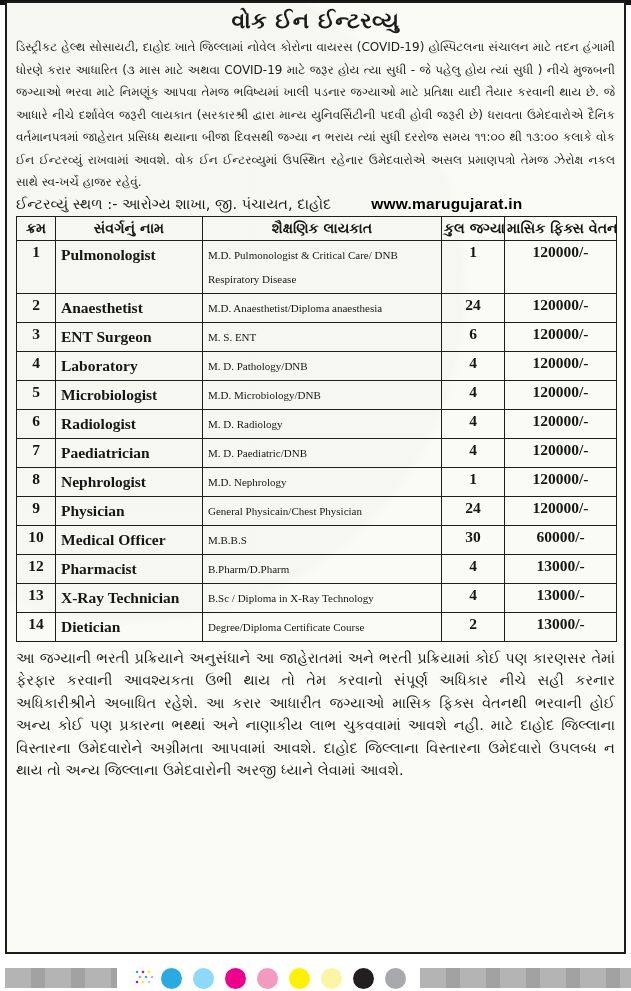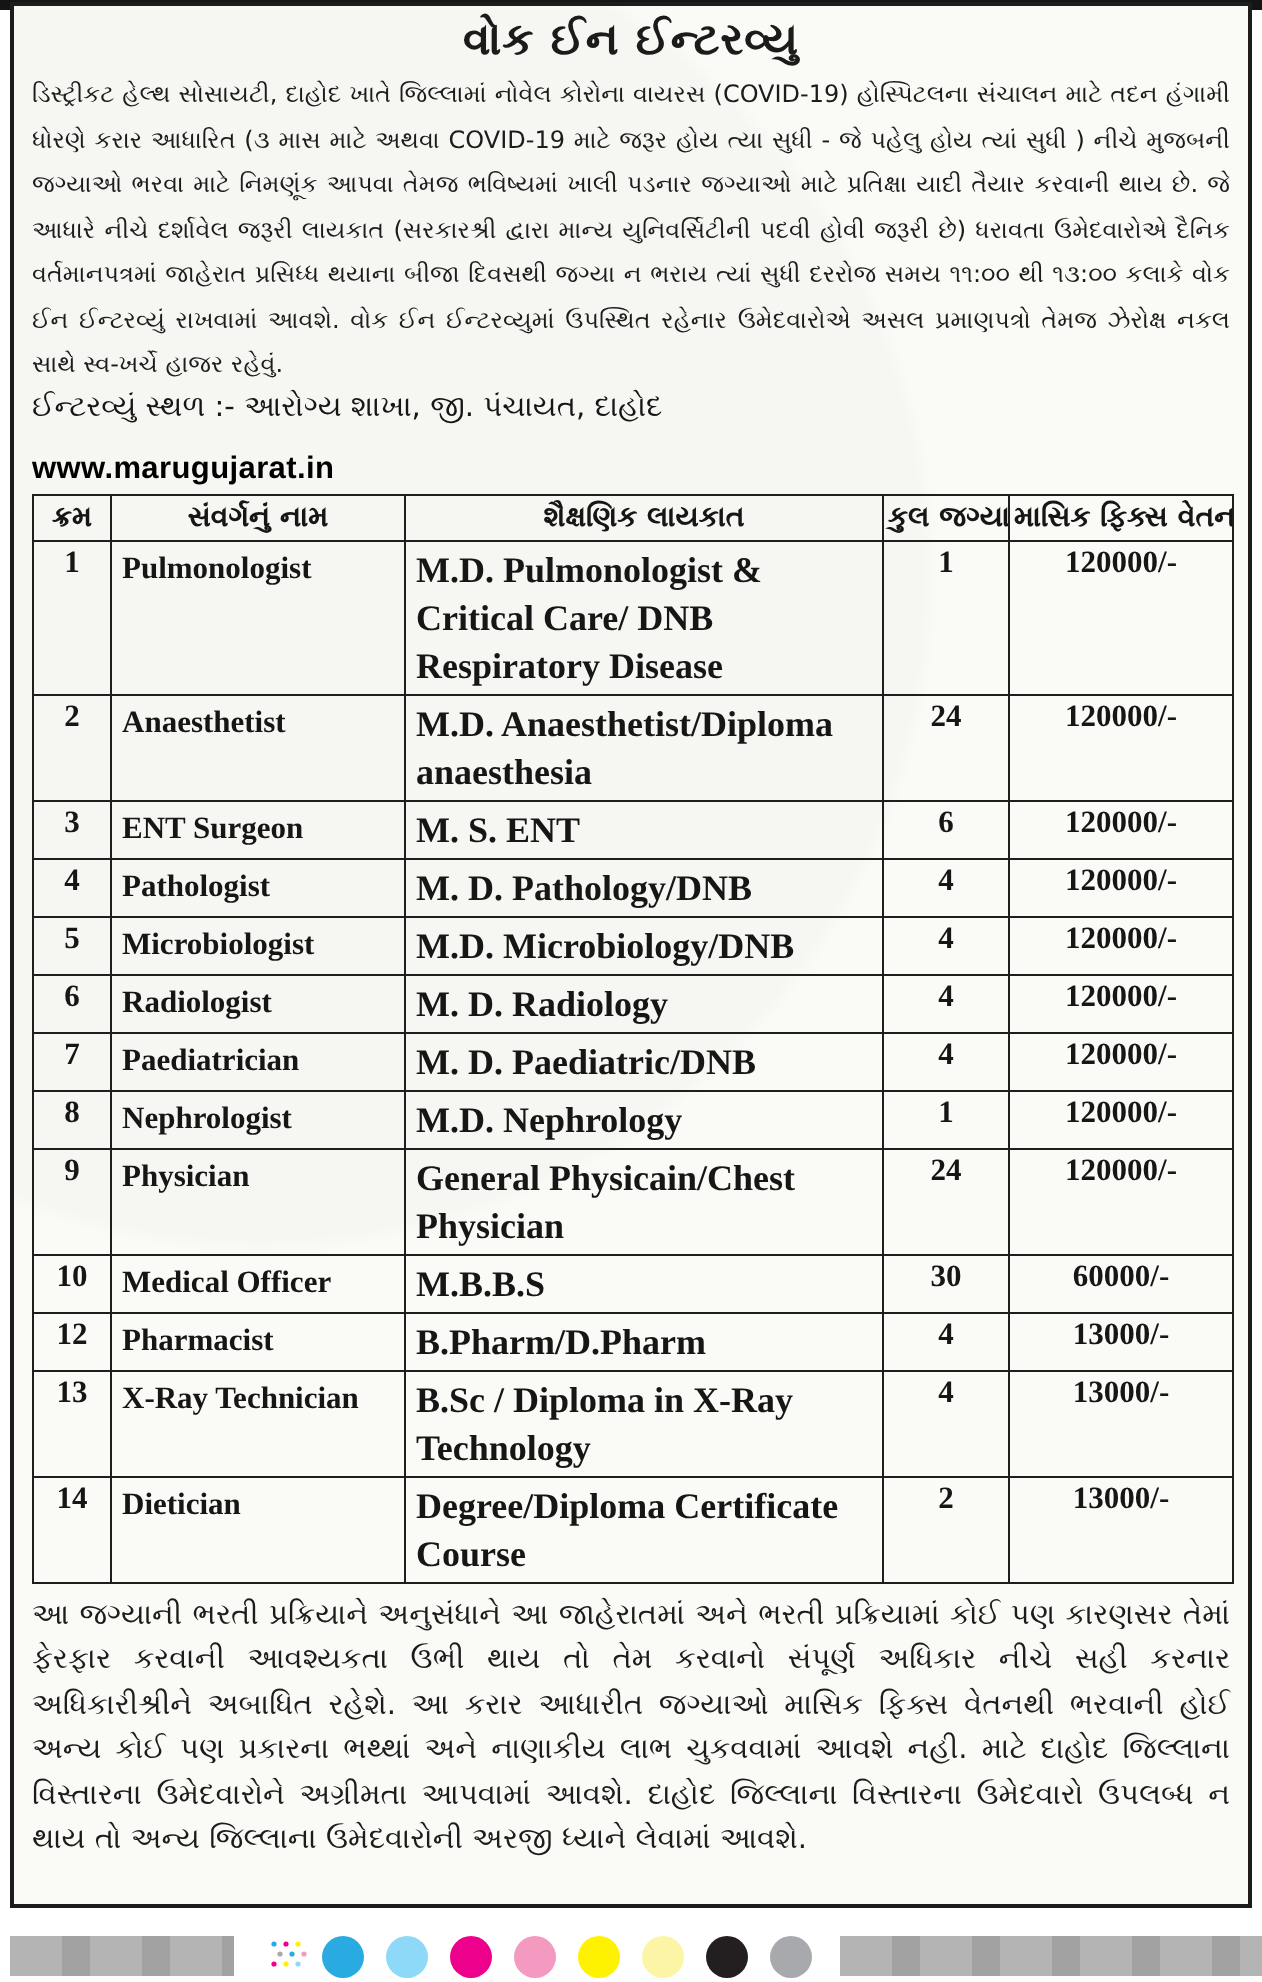--- a/index.html
+++ b/index.html
@@ -34,24 +34,23 @@
   }
   .intro {
     font-size:12px;
     line-height:22.5px;
     text-align:justify;
     color:#1c1c1c;
   }
   .venue-row {
     display:flex;
     align-items:baseline;
-    gap:14px;
+    gap:40px;
     font-size:14.6px;
     margin:1px 0 3px 0;
-    flex-direction:column;
   }
   .venue-label { white-space:nowrap; }
   .watermark {
     font-family:"Liberation Sans", sans-serif;
     font-weight:bold;
     font-size:15.5px;
     color:#000;
     letter-spacing:0.2px;
   }
   table.recruit {
@@ -68,21 +67,21 @@
   table.recruit th {
     font-size:14.2px;
     font-weight:600;
     text-align:center;
     padding:3px 2px;
     white-space:nowrap;
     overflow:hidden;
   }
   td.c-sr   { text-align:center; font-family:"Liberation Serif", serif; font-weight:bold; font-size:15.5px; }
   td.c-name { font-family:"Liberation Serif", serif; font-weight:bold; font-size:15.5px; line-height:24px; }
-  td.c-qual { font-family:"Liberation Serif", serif; font-weight:bold; font-size:18px; line-height:24px; }
+  td.c-qual { font-family:"Liberation Serif", serif; font-weight:normal; font-size:11px; line-height:24px; }
   td.c-vac  { text-align:center; font-family:"Liberation Serif", serif; font-weight:bold; font-size:15.5px; }
   td.c-sal  { text-align:center; font-family:"Liberation Serif", serif; font-weight:bold; font-size:15.5px; }
   .notes {
     font-size:14.6px;
     line-height:22.5px;
     text-align:justify;
     margin-top:5px;
     color:#1c1c1c;
   }
   .print-bar {
@@ -151,21 +150,21 @@
         </tr>
         <tr>
           <td class="c-sr">3</td>
           <td class="c-name">ENT Surgeon</td>
           <td class="c-qual">M. S. ENT</td>
           <td class="c-vac">6</td>
           <td class="c-sal">120000/-</td>
         </tr>
         <tr>
           <td class="c-sr">4</td>
-          <td class="c-name">Pathologist</td>
+          <td class="c-name">Laboratory</td>
           <td class="c-qual">M. D. Pathology/DNB</td>
           <td class="c-vac">4</td>
           <td class="c-sal">120000/-</td>
         </tr>
         <tr>
           <td class="c-sr">5</td>
           <td class="c-name">Microbiologist</td>
           <td class="c-qual">M.D. Microbiology/DNB</td>
           <td class="c-vac">4</td>
           <td class="c-sal">120000/-</td>

